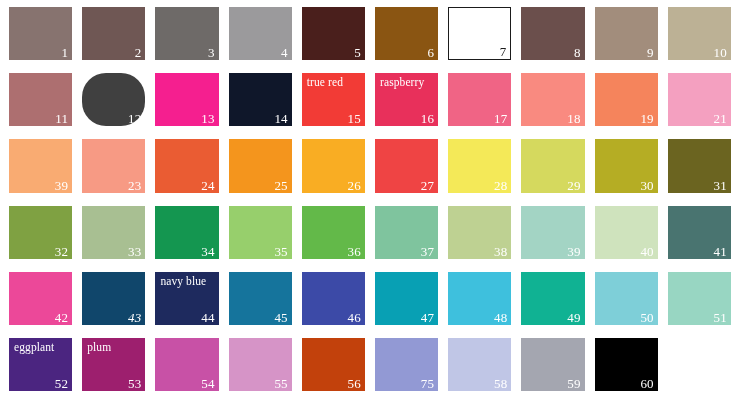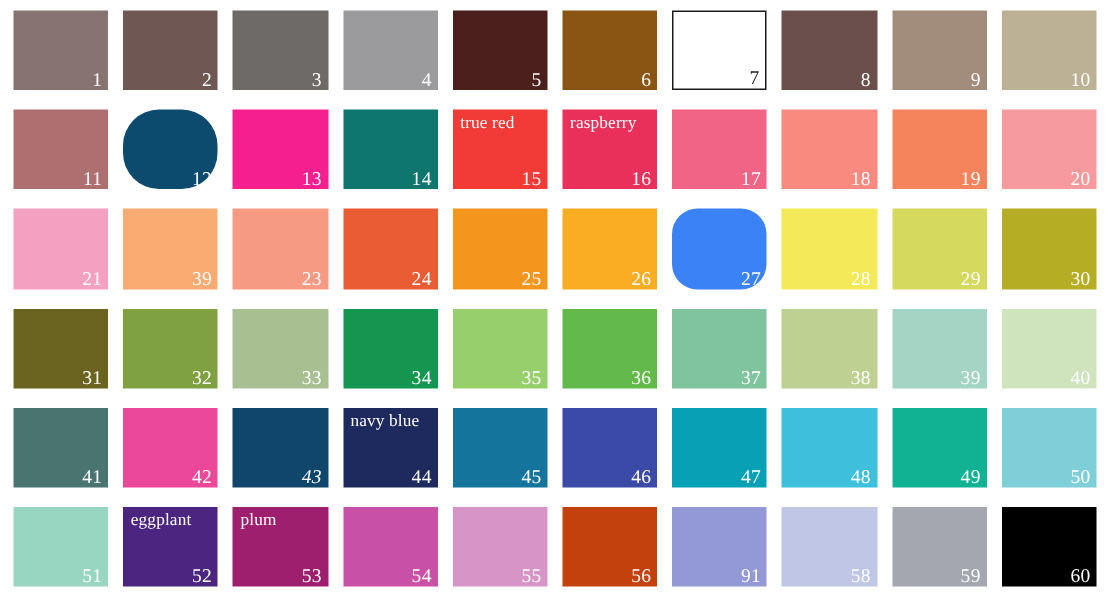--- a/index.html
+++ b/index.html
@@ -100,68 +100,65 @@
       </div>
       <div class="swatch" style="background-color: rgb(162, 141, 124);">
         <span class="swatch-number">9</span>
       </div>
       <div class="swatch" style="background-color: rgb(188, 177, 149);">
         <span class="swatch-number">10</span>
       </div>
       <div class="swatch" style="background-color: rgb(173, 111, 112);">
         <span class="swatch-number">11</span>
       </div>
-      <div class="swatch" style="background-color: #0c4a6e; border-radius: 24px;">
+      <div class="swatch" style="background-color: #404040; border-radius: 24px;">
         <span class="swatch-number">12</span>
       </div>
       <div class="swatch" style="background-color: rgb(245, 31, 143);">
         <span class="swatch-number">13</span>
       </div>
-      <div class="swatch" style="background-color: #0f766e;">
+      <div class="swatch" style="background-color: #0f172a;">
         <span class="swatch-number">14</span>
       </div>
       <div class="swatch" style="background-color: rgb(242, 59, 54);">
         <span class="swatch-name">true red</span>
         <span class="swatch-number">15</span>
       </div>
       <div class="swatch" style="background-color: rgb(232, 48, 91);">
         <span class="swatch-name">raspberry</span>
         <span class="swatch-number">16</span>
       </div>
       <div class="swatch" style="background-color: rgb(240, 100, 133);">
         <span class="swatch-number">17</span>
       </div>
       <div class="swatch" style="background-color: rgb(249, 138, 128);">
         <span class="swatch-number">18</span>
       </div>
       <div class="swatch" style="background-color: rgb(245, 132, 92); text-align: center;">
         <span class="swatch-number">19</span>
       </div>
-      <div class="swatch" style="background-color: rgb(247, 154, 157);">
-        <span class="swatch-number">20</span>
-      </div>
       <div class="swatch" style="background-color: rgb(244, 160, 192);">
         <span class="swatch-number">21</span>
       </div>
       <div class="swatch" style="background-color: rgb(249, 171, 114);">
         <span class="swatch-number">39</span>
       </div>
       <div class="swatch" style="background-color: rgb(247, 154, 132);">
         <span class="swatch-number">23</span>
       </div>
       <div class="swatch" style="background-color: rgb(234, 92, 51);">
         <span class="swatch-number">24</span>
       </div>
       <div class="swatch" style="background-color: rgb(244, 149, 29);">
         <span class="swatch-number">25</span>
       </div>
       <div class="swatch" style="background-color: rgb(249, 173, 35);">
         <span class="swatch-number">26</span>
       </div>
-      <div class="swatch" style="background-color: #3b82f6; border-radius: 17px;">
+      <div class="swatch" style="background-color: #ef4444;">
         <span class="swatch-number">27</span>
       </div>
       <div class="swatch" style="background-color: rgb(244, 233, 88);">
         <span class="swatch-number">28</span>
       </div>
       <div class="swatch" style="background-color: rgb(213, 217, 94);">
         <span class="swatch-number">29</span>
       </div>
       <div class="swatch" style="background-color: rgb(181, 173, 36);">
         <span class="swatch-number">30</span>
@@ -241,21 +238,21 @@
       <div class="swatch" style="background-color: rgb(200, 81, 166);">
         <span class="swatch-number">54</span>
       </div>
       <div class="swatch" style="background-color: rgb(214, 148, 199);">
         <span class="swatch-number">55</span>
       </div>
       <div class="swatch" style="background-color: #c2410c;">
         <span class="swatch-number">56</span>
       </div>
       <div class="swatch" style="background-color: rgb(146, 153, 212);">
-        <span class="swatch-number">91</span>
+        <span class="swatch-number">75</span>
       </div>
       <div class="swatch" style="background-color: rgb(192, 198, 230);">
         <span class="swatch-number">58</span>
       </div>
       <div class="swatch" style="background-color: rgb(164, 166, 176);">
         <span class="swatch-number">59</span>
       </div>
       <div class="swatch" style="background-color: rgb(0, 0, 0);">
         <span class="swatch-number">60</span>
       </div>

